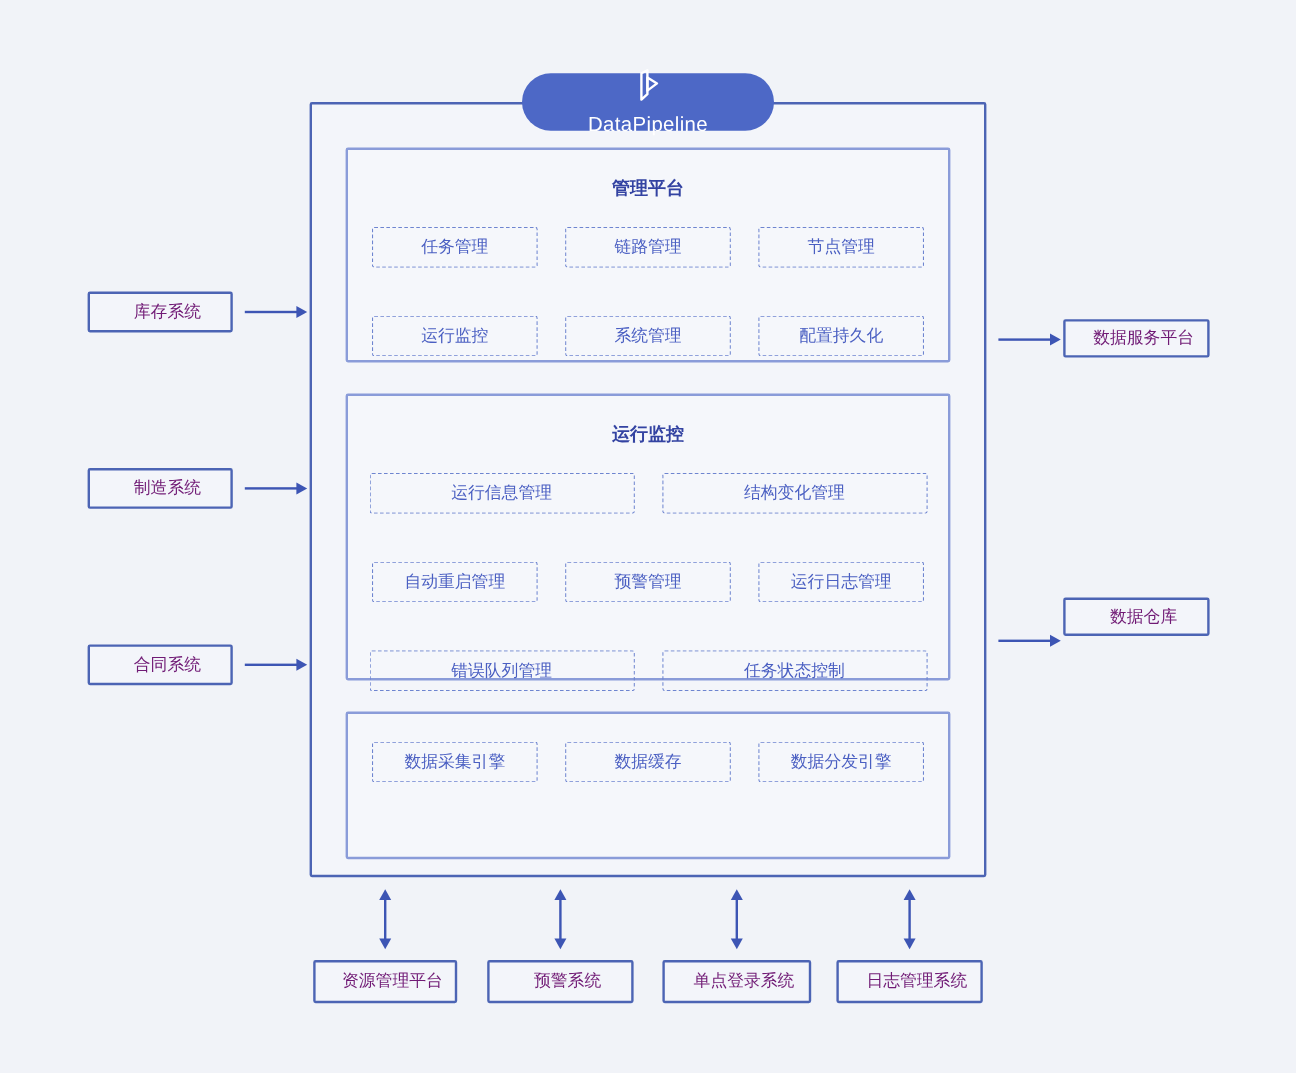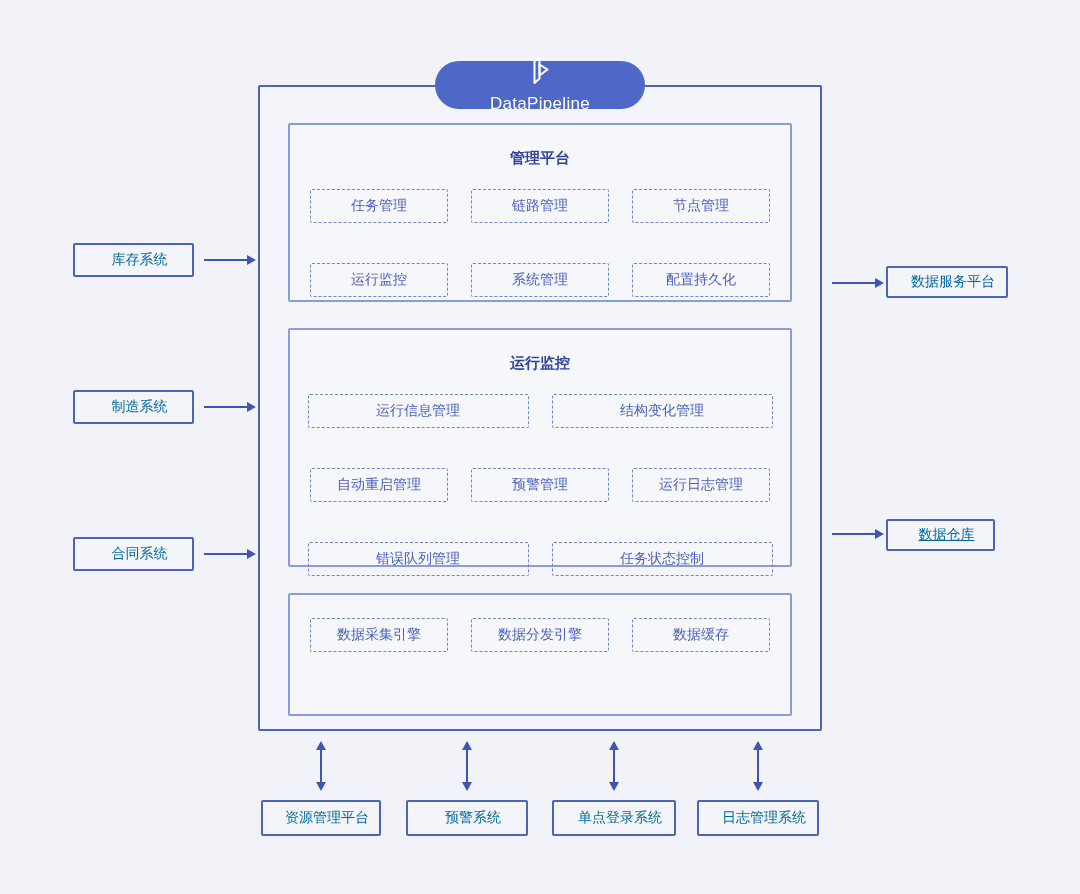--- a/index.html
+++ b/index.html
@@ -90,21 +90,21 @@
   .item.wide { width: 221px; }
 
   
   .ext-box {
     position: absolute;
     height: 34px;
     box-sizing: border-box;
     border: 2px solid #4c64b4;
     border-radius: 2px;
     background: #f3f5fa;
-    color: #0369a1;
+    color: #701a75;
     font-size: 14px;
     display: flex;
     align-items: center;
     justify-content: center;
     padding-left: 12px;
   }
 
   
   .h-arrow {
     position: absolute;
@@ -190,39 +190,39 @@
         <div class="item wide">错误队列管理</div>
         <div class="item wide">任务状态控制</div>
       </div>
     </div>
   </div>
 
   <div class="section" style="top:593px; height:123px;">
     <div class="rows">
       <div class="row">
         <div class="item">数据采集引擎</div>
+        <div class="item">数据缓存</div>
         <div class="item">数据分发引擎</div>
-        <div class="item">数据缓存</div>
       </div>
     </div>
   </div>
 
   <div class="ext-box" style="left:73px; top:243px; width:121px;">库存系统</div>
   <div class="ext-box" style="left:73px; top:390px; width:121px;">制造系统</div>
   <div class="ext-box" style="left:73px; top:537px; width:121px;">合同系统</div>
 
   <div class="h-arrow" style="left:204px; top:259px;"></div>
   <div class="h-arrow" style="left:204px; top:406px;"></div>
   <div class="h-arrow" style="left:204px; top:553px;"></div>
 
   <div class="h-arrow" style="left:832px; top:282px;"></div>
   <div class="h-arrow" style="left:832px; top:533px;"></div>
 
   <div class="ext-box" style="left:886px; top:266px; width:122px; height:32px;">数据服务平台</div>
-  <div class="ext-box" style="left:886px; top:519px; width:109px; height:32px;text-decoration:underline;">数据仓库</div>
+  <div class="ext-box" style="left:886px; top:498px; width:122px; height:32px;">数据仓库</div>
 
   <div class="v-arrow" style="left:320px; top:749px;"></div>
   <div class="v-arrow" style="left:466px; top:749px;"></div>
   <div class="v-arrow" style="left:613px; top:749px;"></div>
   <div class="v-arrow" style="left:757px; top:749px;"></div>
 
   <div class="ext-box" style="left:261px; top:800px; width:120px; height:36px;">资源管理平台</div>
   <div class="ext-box" style="left:406px; top:800px; width:122px; height:36px;">预警系统</div>
   <div class="ext-box" style="left:552px; top:800px; width:124px; height:36px;">单点登录系统</div>
   <div class="ext-box" style="left:697px; top:800px; width:122px; height:36px;">日志管理系统</div>

